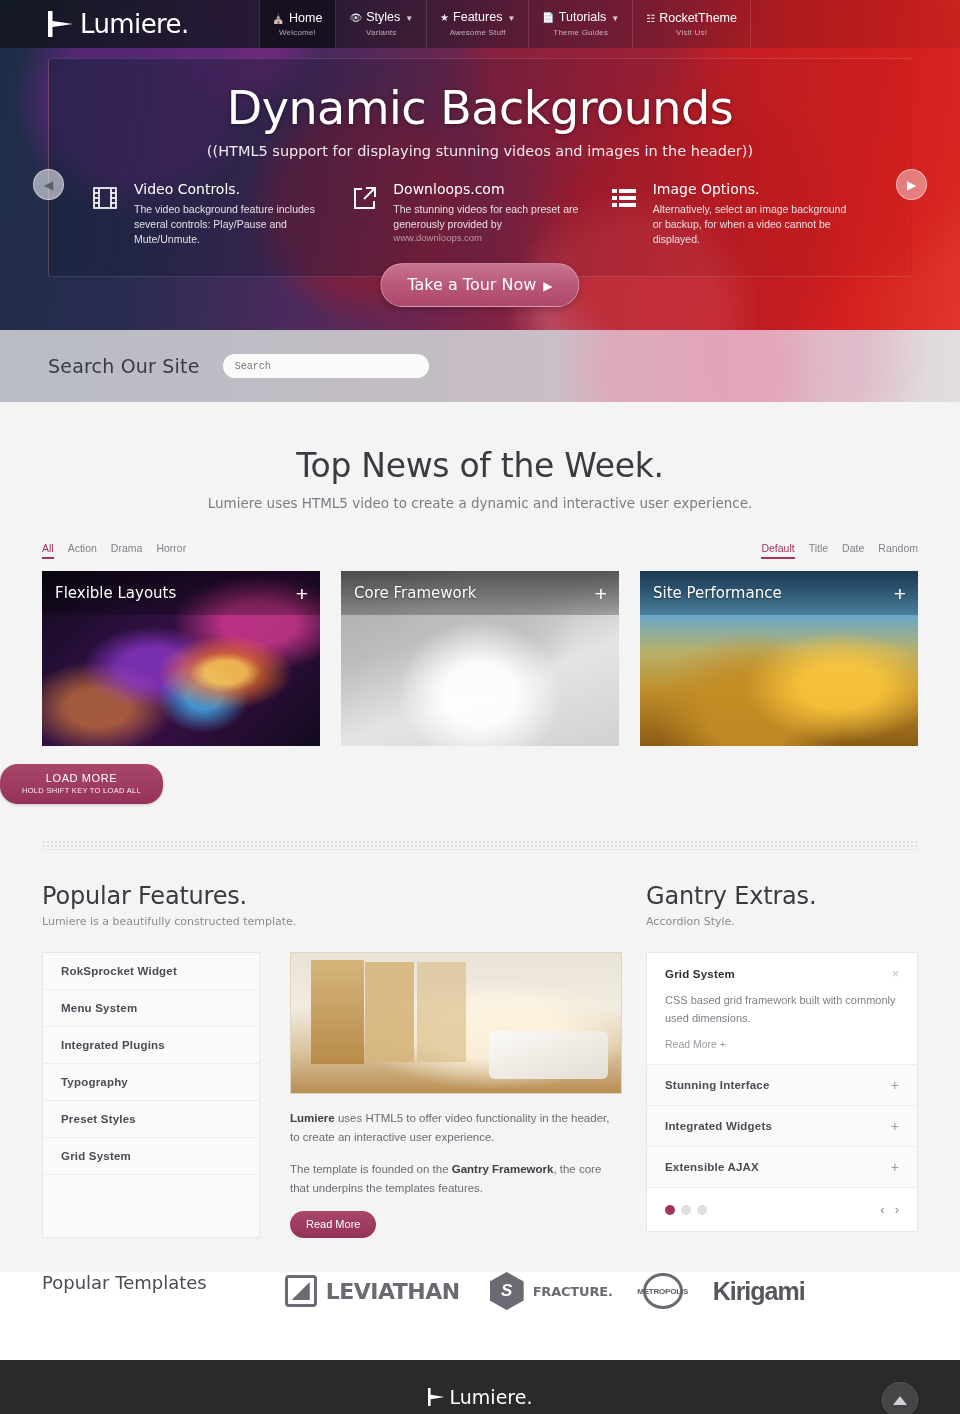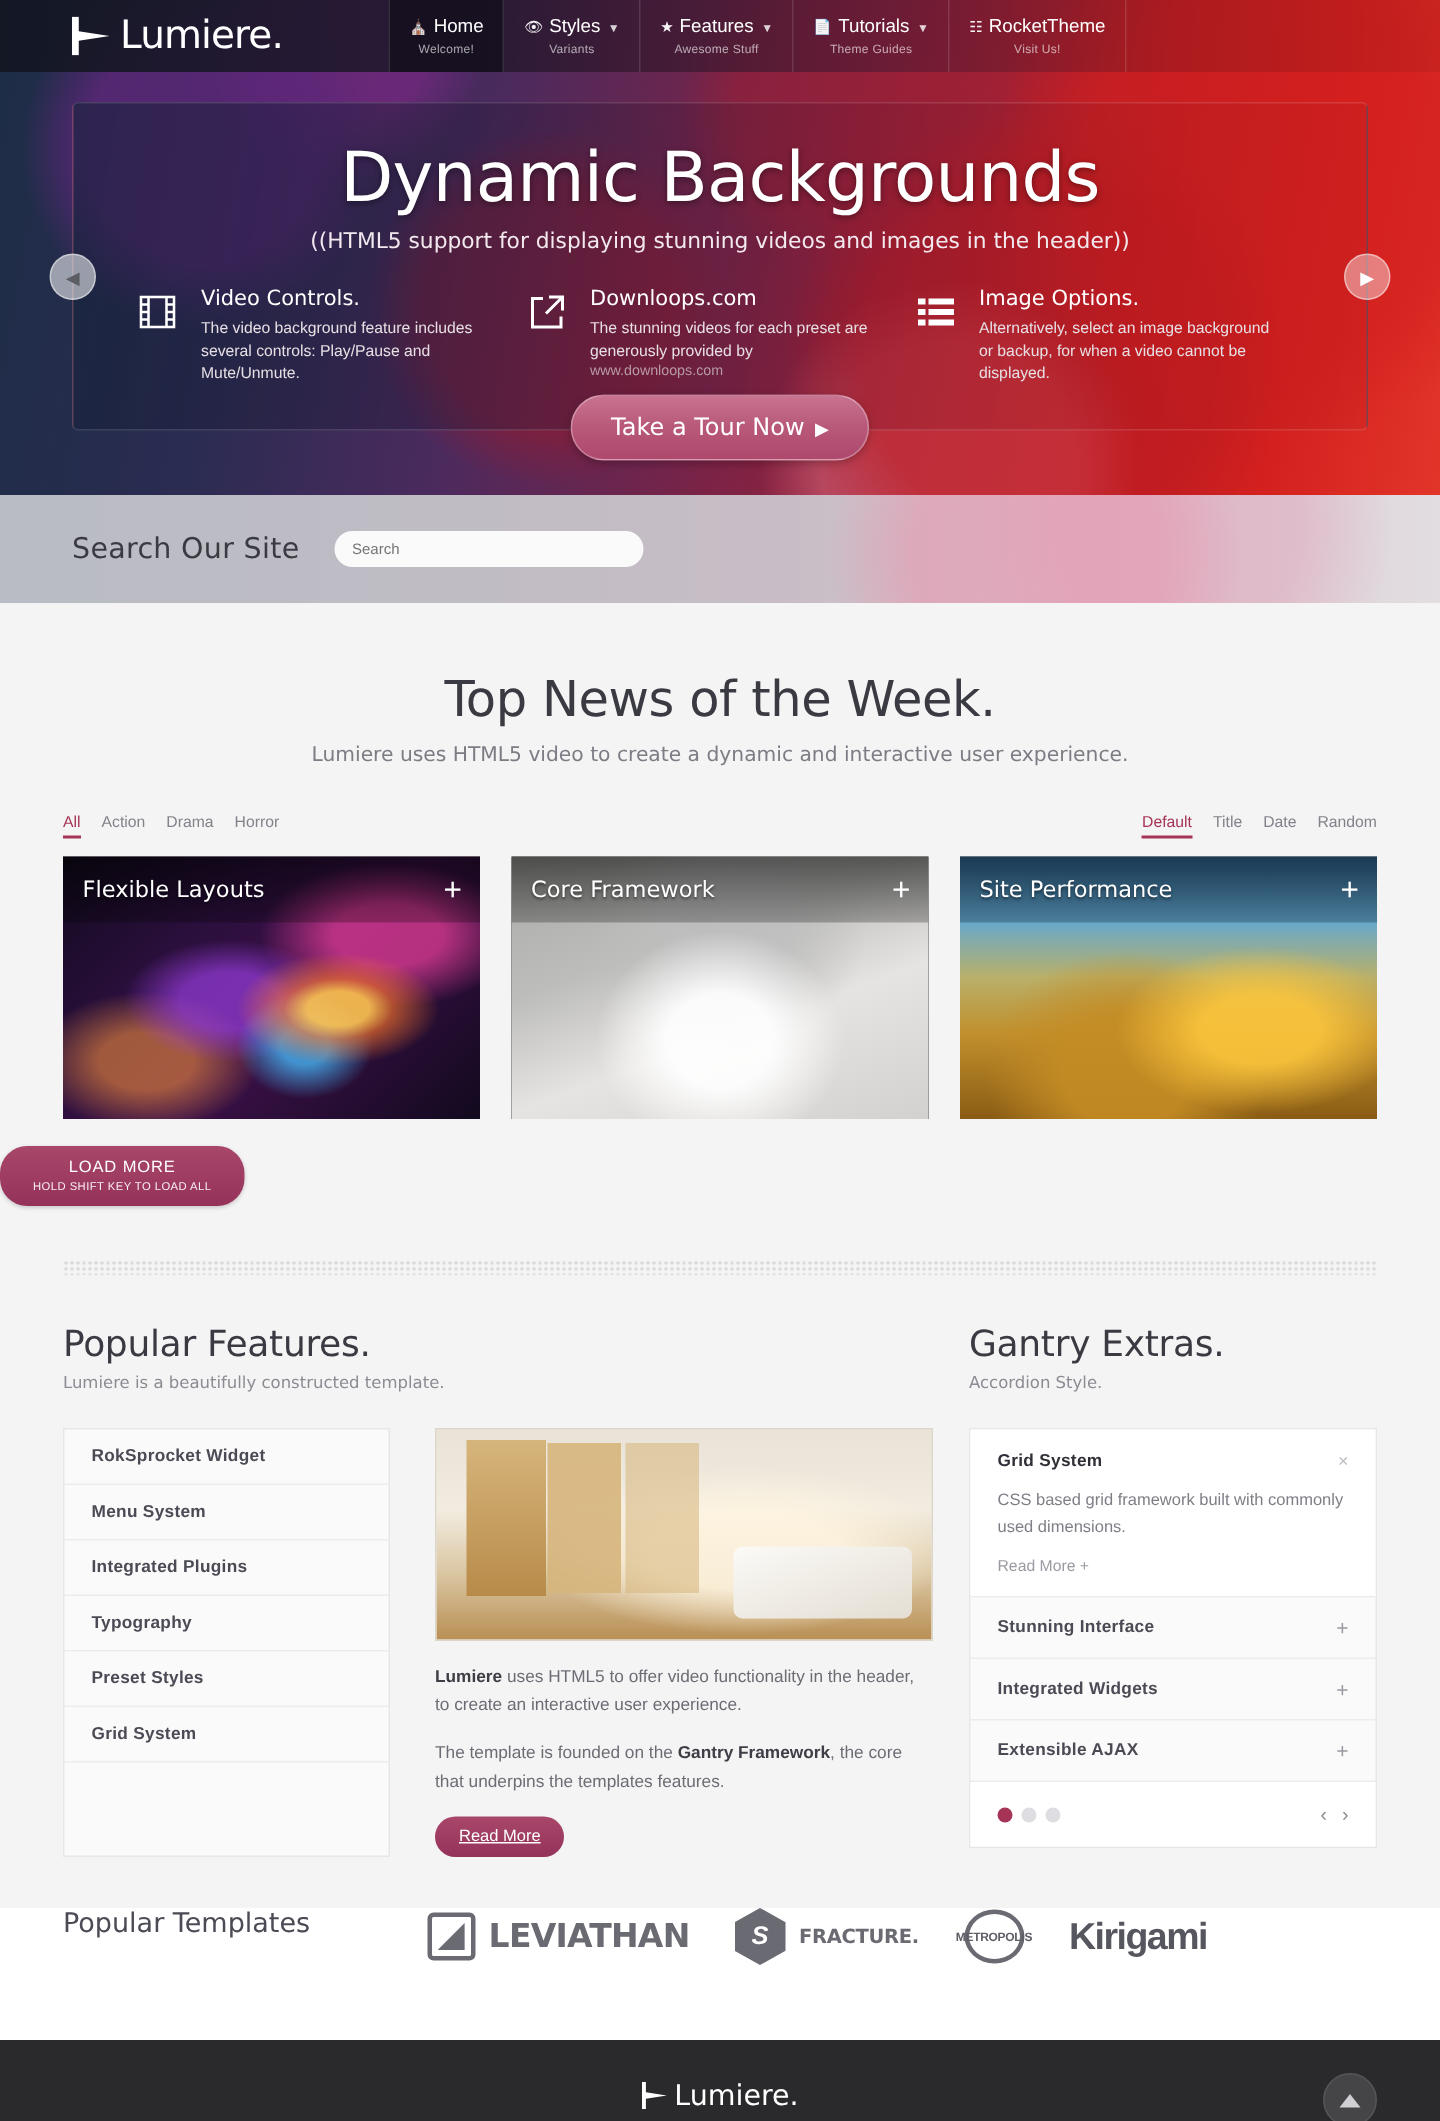--- a/index.html
+++ b/index.html
@@ -55,21 +55,21 @@
     display: flex; flex-direction: column; justify-content: center;
   }
   .navitem:first-child { border-left: 1px solid rgba(255,255,255,0.13); }
   .navitem.active { background: rgba(10,10,16,0.55); }
   .nav-top { font-size: 12.5px; line-height: 14px; white-space: nowrap; }
   .nav-ico { font-size: 10px; margin-right: 4px; opacity: .95; }
   .nav-caret { font-size: 8px; margin-left: 5px; opacity: .8; }
   .nav-sub { font-size: 8px; opacity: .62; margin-top: 2px; letter-spacing: .2px; }
 
   .hero-panel {
-    position: absolute; left: 48px; top: 68px; width: 864px; height: 219px;
+    position: absolute; left: 48px; top: 58px; width: 864px; height: 219px;
     z-index: 4;
     background: linear-gradient(100deg, rgba(20,34,58,0.58) 0%, rgba(40,28,60,0.46) 30%, rgba(110,26,52,0.32) 58%, rgba(170,28,32,0.26) 82%, rgba(190,32,30,0.22) 100%);
     border: 1px solid rgba(255,255,255,0.13);
     border-radius: 4px;
   }
   .hero-title {
     text-align: center; color: #fff;
     font-size: 46px; font-weight: 400; letter-spacing: -0.5px;
     font-family: "DejaVu Sans", sans-serif;
     margin-top: 22px;
@@ -123,21 +123,21 @@
   }
   .search-label {
     margin-left: 48px; color: #3a3a42; font-size: 19px;
     font-family: "DejaVu Sans", sans-serif; letter-spacing: .2px;
   }
   .search-input {
     margin-left: 23px; width: 206px; height: 24px;
     border-radius: 13px; border: none; outline: none;
     background: rgba(255,255,255,0.92);
     padding: 0 12px; font-size: 10px; color: #555;
-    font-family: Liberation Sans, sans-serif;
+    font-family: Liberation Mono, monospace;
   }
 
   
   .news { background: #f4f4f4; padding: 44px 0 0; }
   .news h2 {
     text-align: center; font-size: 33px; color: #3a3a42; font-weight: 400;
     font-family: "DejaVu Sans", sans-serif; letter-spacing: -0.3px;
   }
   .news .lead {
     text-align: center; font-size: 13.5px; color: #7c7c85; margin-top: 10px;
@@ -244,21 +244,21 @@
     content: ""; position: absolute; right: 4%; bottom: 10%; width: 36%; height: 34%;
     background: linear-gradient(160deg, #fbfaf7, #e4ded3);
     border-radius: 6px;
   }
   .feat-text { margin-top: 15px; }
   .feat-text p { font-size: 11.5px; color: #6c6c75; line-height: 19px; margin-bottom: 13px; }
   .feat-text b { color: #3e3e47; }
   .readmore {
     display: inline-block; padding: 7px 16px 8px; border-radius: 15px;
     background: linear-gradient(180deg, #a8476a 0%, #95325a 100%);
-    color: #fff; font-size: 11px; cursor: pointer; border: none; text-decoration: underline;
+    color: #fff; font-size: 11px; cursor: pointer; border: none;
   }
 
   .accordion { margin-top: 24px; background: #fafafa; border: 1px solid #e7e7e7; }
   .acc-open { padding: 15px 18px 14px; border-bottom: 1px solid #ececec; background: #fff; }
   .acc-open-head { display: flex; justify-content: space-between; align-items: flex-start; }
   .acc-open-title { font-size: 11.5px; color: #2f2f38; font-weight: bold; letter-spacing: .2px; }
   .acc-x { color: #bdbdc4; font-size: 12px; cursor: pointer; line-height: 1; }
   .acc-open-body { font-size: 11px; color: #7e7e87; line-height: 18px; margin-top: 11px; }
   .acc-open-link { font-size: 10.5px; color: #9a9aa2; margin-top: 11px; cursor: pointer; }
   .acc-item {

